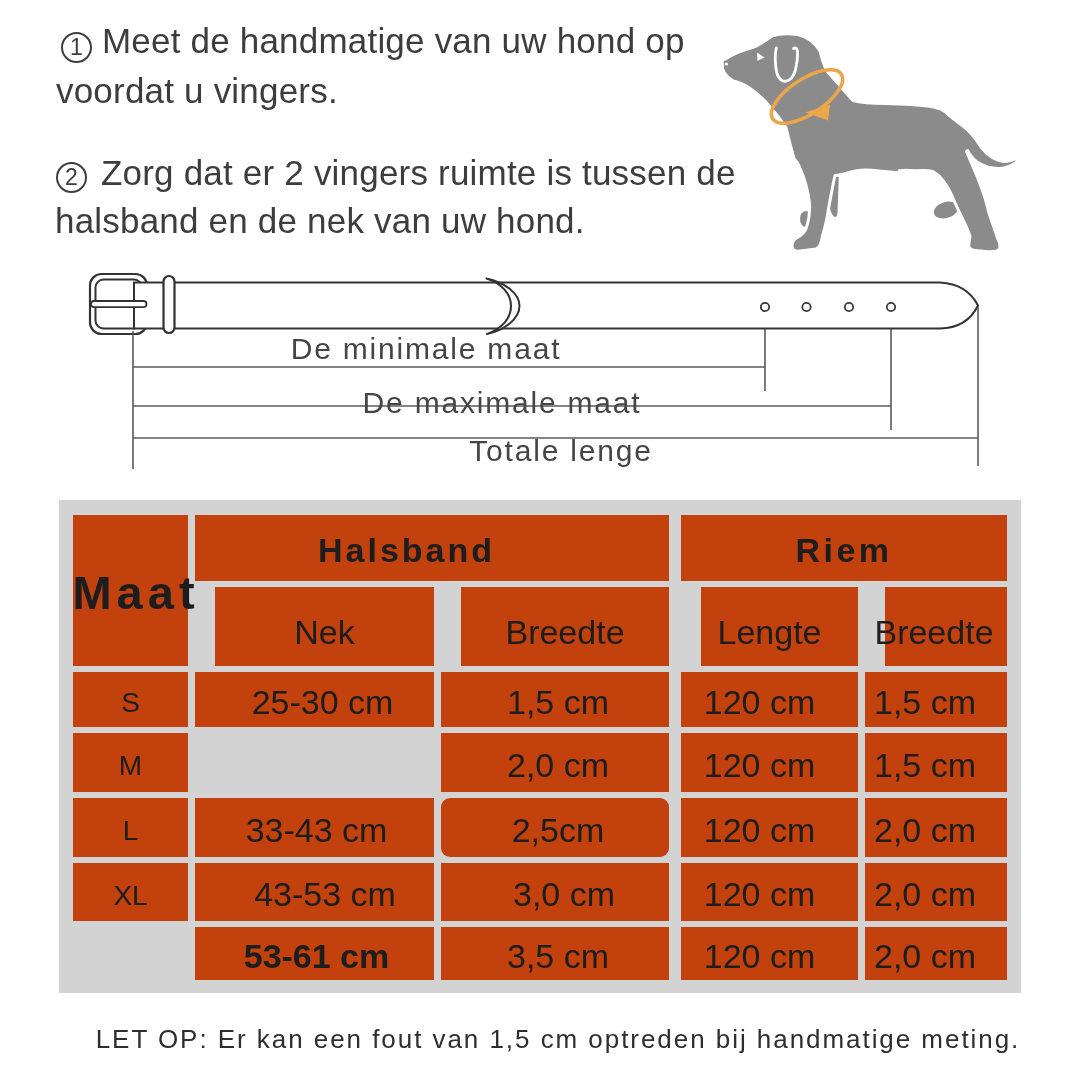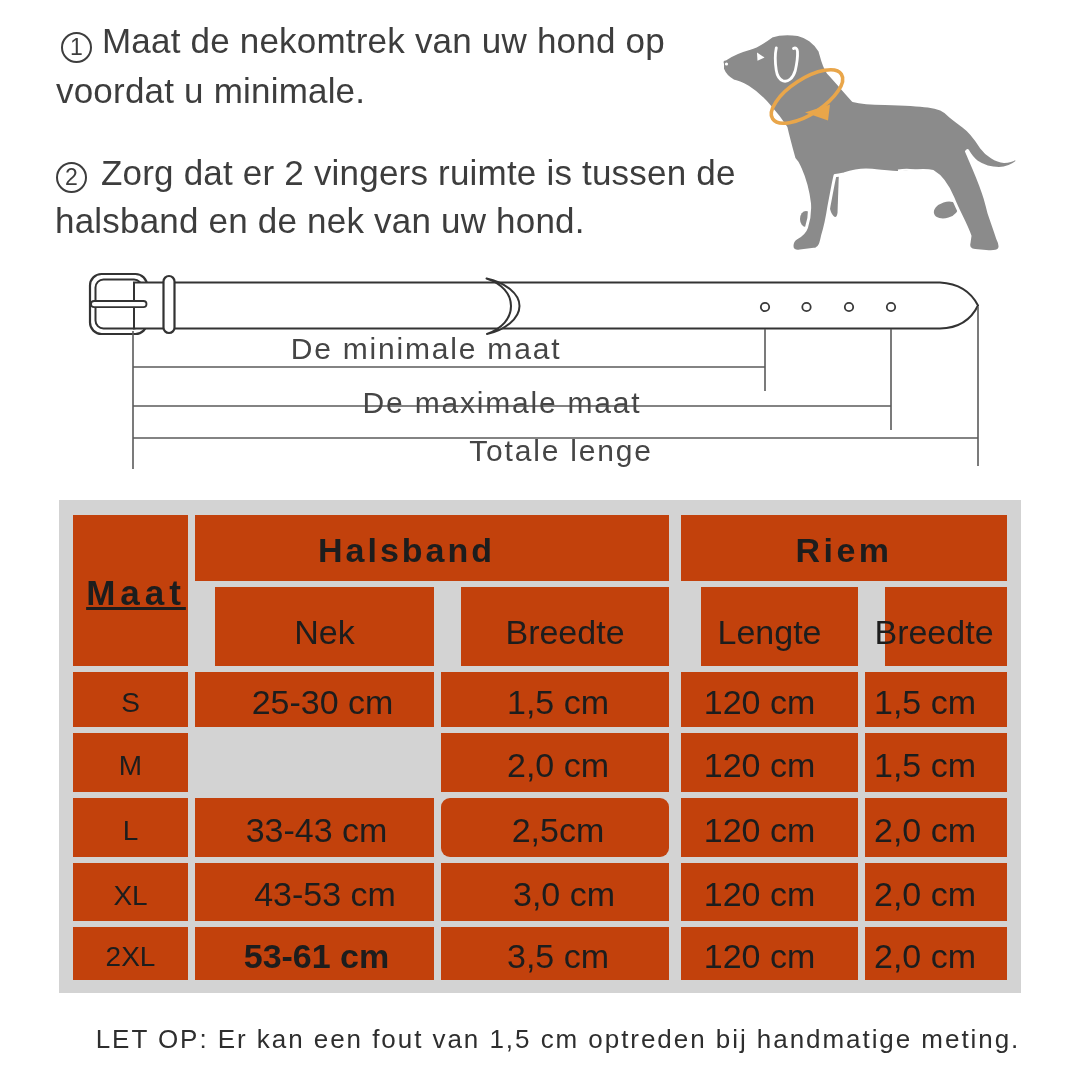--- a/index.html
+++ b/index.html
@@ -10,25 +10,25 @@
   .tgrid{display:grid;grid-template-columns:115px 7px 239px 7px 228px 12px 177px 7px 142px;grid-template-rows:66px 6px 79px 6px 55px 6px 59px 6px 59px 6px 58px 6px 53px;}
   .cell{background:#c2410c;display:flex;align-items:center;justify-content:center;color:#1d1d1d;}
   .hb{font-weight:bold;font-size:34px;letter-spacing:3px;padding-top:4px;}
   .h2{font-size:34px;padding-top:11px;margin-left:20px;}
   .dlab{font-size:28px;padding-top:7px;}
   .dval{font-size:34px;padding-top:5px;}
 </style>
 </head>
 <body>
 
-<div class="abs iline" style="left:102px;top:23px;">Maat de nekomtrek van uw hond op</div>
+<div class="abs iline" style="left:102px;top:23px;">Meet de handmatige van uw hond op</div>
 
 <div class="circ" style="left:61px;top:32px;">1</div>
 
-<div class="abs iline" style="left:56px;top:73px;">voordat u minimale.</div>
+<div class="abs iline" style="left:56px;top:73px;">voordat u vingers.</div>
 
 <div class="abs iline" style="left:101px;top:155px;">Zorg dat er 2 vingers ruimte is tussen de</div>
 
 <div class="circ" style="left:56px;top:162px;">2</div>
 
 <div class="abs iline" style="left:55px;top:203px;">halsband en de nek van uw hond.</div>
 
 <svg class="abs" style="left:700px;top:18px;" width="330" height="245" viewBox="700 18 330 245">
 
   <path d="M 828 170 L 839 170 L 837.5 213 Q 836.5 219 833.5 216 Q 830.5 213 829.5 206 Z" fill="#8b8b8b"></path>
@@ -135,21 +135,21 @@
   <text x="426" y="359" font-size="30" letter-spacing="1.8" fill="#454545" text-anchor="middle">De minimale maat</text>
 
   <text x="502" y="412.5" font-size="30" letter-spacing="1.8" fill="#454545" text-anchor="middle">De maximale maat</text>
 
   <text x="561" y="461" font-size="30" letter-spacing="1.8" fill="#454545" text-anchor="middle">Totale lenge</text>
 </svg>
 
 <div class="abs" style="left:59px;top:500px;width:962px;height:493px;background:#d3d3d3;box-sizing:border-box;padding:15px 14px 13px 14px;">
   <div class="tgrid">
 
-    <div class="cell hb" style="grid-column:1;grid-row:1/span 3;font-size:35px;letter-spacing:5px;padding-left:11px;text-decoration:underline;">Maat</div>
+    <div class="cell hb" style="grid-column:1;grid-row:1/span 3;font-size:47px;letter-spacing:5px;padding-left:11px;">Maat</div>
 
     <div class="cell hb" style="grid-column:3/span 3;grid-row:1;padding-right:51px;">Halsband</div>
 
     <div class="cell hb" style="grid-column:7/span 3;grid-row:1;letter-spacing:3.5px;">Riem</div>
 
     <div class="cell h2" style="grid-column:3;grid-row:3;">Nek</div>
 
     <div class="cell h2" style="grid-column:5;grid-row:3;">Breedte</div>
 
     <div class="cell h2" style="grid-column:7;grid-row:3;padding-right:20px;">Lengte</div>
@@ -172,21 +172,20 @@
     <div class="cell dval" style="grid-column:5;grid-row:9;padding-left:6px;border-radius:9px;">2,5cm</div>
     <div class="cell dval" style="grid-column:7;grid-row:9;padding-right:20px;">120 cm</div>
     <div class="cell dval" style="grid-column:9;grid-row:9;padding-right:22px;">2,0 cm</div>
 
     <div class="cell dlab" style="grid-column:1;grid-row:11;">XL</div>
     <div class="cell dval" style="grid-column:3;grid-row:11;padding-left:21px;">43-53 cm</div>
     <div class="cell dval" style="grid-column:5;grid-row:11;padding-left:18px;">3,0 cm</div>
     <div class="cell dval" style="grid-column:7;grid-row:11;padding-right:20px;">120 cm</div>
     <div class="cell dval" style="grid-column:9;grid-row:11;padding-right:22px;">2,0 cm</div>
 
-    <div class="cell dlab" style="grid-column:1;grid-row:13;">2XL</div>
     <div class="cell dval" style="grid-column:3;grid-row:13;padding-left:4px;font-weight:bold;">53-61 cm</div>
     <div class="cell dval" style="grid-column:5;grid-row:13;padding-left:6px;">3,5 cm</div>
     <div class="cell dval" style="grid-column:7;grid-row:13;padding-right:20px;">120 cm</div>
     <div class="cell dval" style="grid-column:9;grid-row:13;padding-right:22px;">2,0 cm</div>
   </div>
 </div>
 
 <div class="abs" style="left:18px;top:1026px;width:1080px;text-align:center;font-size:26px;line-height:26px;letter-spacing:1.95px;color:#2e2e2e;white-space:nowrap;">LET OP: Er kan een fout van 1,5 cm optreden bij handmatige meting.</div>
 
 </body></html>

